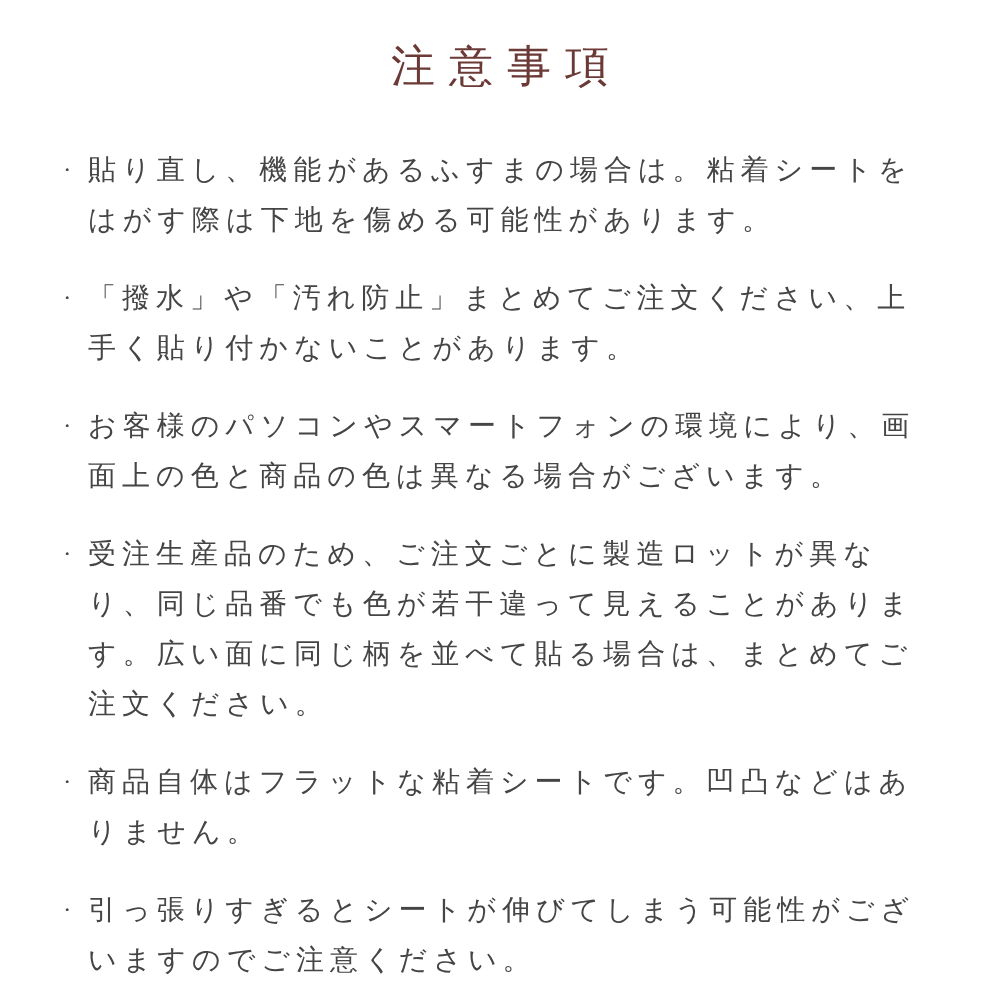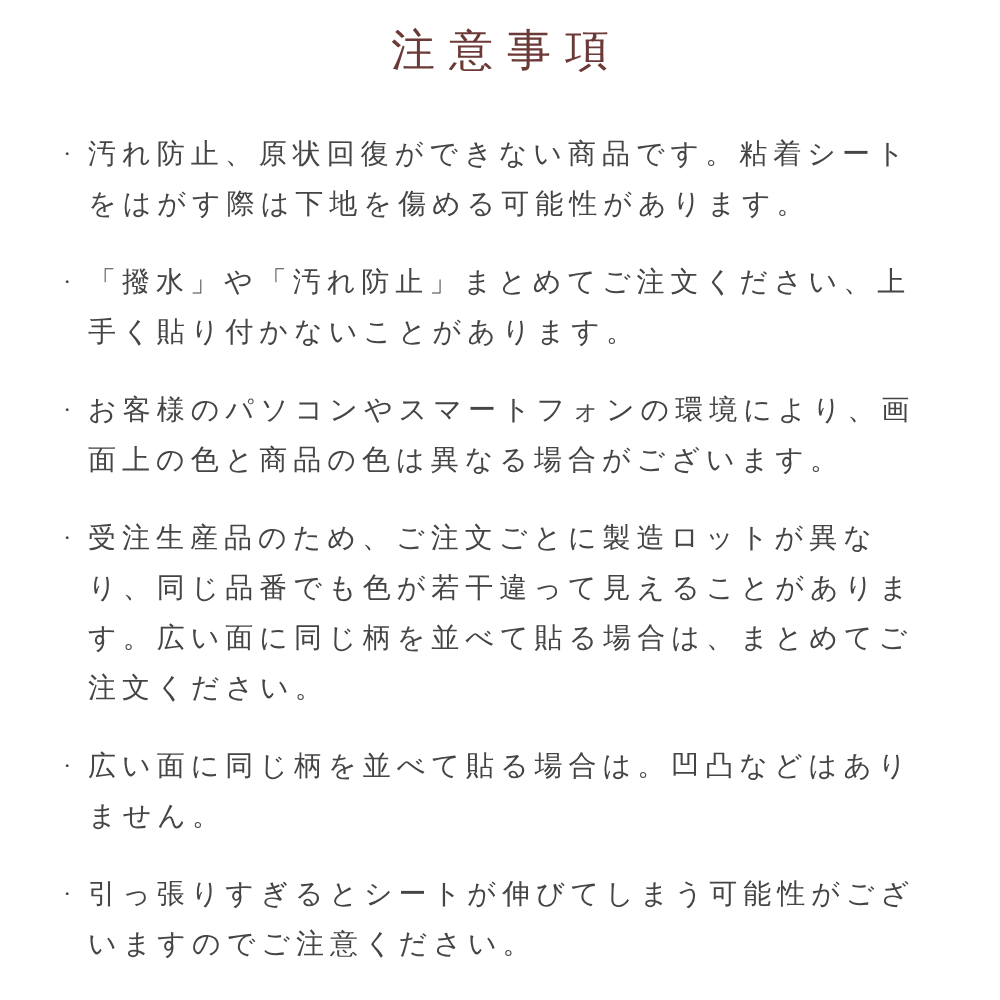--- a/index.html
+++ b/index.html
@@ -11,21 +11,21 @@
   .page {
     position: relative;
     width: 1000px;
     height: 1000px;
     background: #ffffff;
     overflow: hidden;
     box-sizing: border-box;
   }
   .page-title {
     margin: 0;
-    padding-top: 24px;
+    padding-top: 40px;
     text-align: center;
     font-size: 44px;
     font-weight: normal;
     letter-spacing: 0.32em;
     text-indent: 0.32em; 
     color: #6b3a37;
     line-height: 1.2;
   }
   .notes {
     margin: 52px 56px 0 58px;
@@ -64,41 +64,41 @@
 <body>
 
 <div class="page">
 
   <h1 class="page-title">注意事項</h1>
 
   <div class="notes">
 
     <div class="note">
       <span class="bullet">・</span>
-      <p class="note-text">汚れ防止、原状回復ができない商品です。粘着シートをはがす際は下地を傷める可能性があります。</p>
+      <p class="note-text">貼り直し、機能があるふすまの場合は。粘着シートをはがす際は下地を傷める可能性があります。</p>
     </div>
 
     <div class="note">
       <span class="bullet">・</span>
       <p class="note-text">「撥水」や「汚れ防止」まとめてご注文ください、上手く貼り付かないことがあります。</p>
     </div>
 
     <div class="note">
       <span class="bullet">・</span>
       <p class="note-text">お客様のパソコンやスマートフォンの環境により、画面上の色と商品の色は異なる場合がございます。</p>
     </div>
 
     <div class="note">
       <span class="bullet">・</span>
       <p class="note-text">受注生産品のため、ご注文ごとに製造ロットが異なり、同じ品番でも色が若干違って見えることがあります。広い面に同じ柄を並べて貼る場合は、まとめてご注文ください。</p>
     </div>
 
     <div class="note">
       <span class="bullet">・</span>
-      <p class="note-text">広い面に同じ柄を並べて貼る場合は。凹凸などはありません。</p>
+      <p class="note-text">商品自体はフラットな粘着シートです。凹凸などはありません。</p>
     </div>
 
     <div class="note">
       <span class="bullet">・</span>
       <p class="note-text">引っ張りすぎるとシートが伸びてしまう可能性がございますのでご注意ください。</p>
     </div>
 
   </div>
 </div>
 

